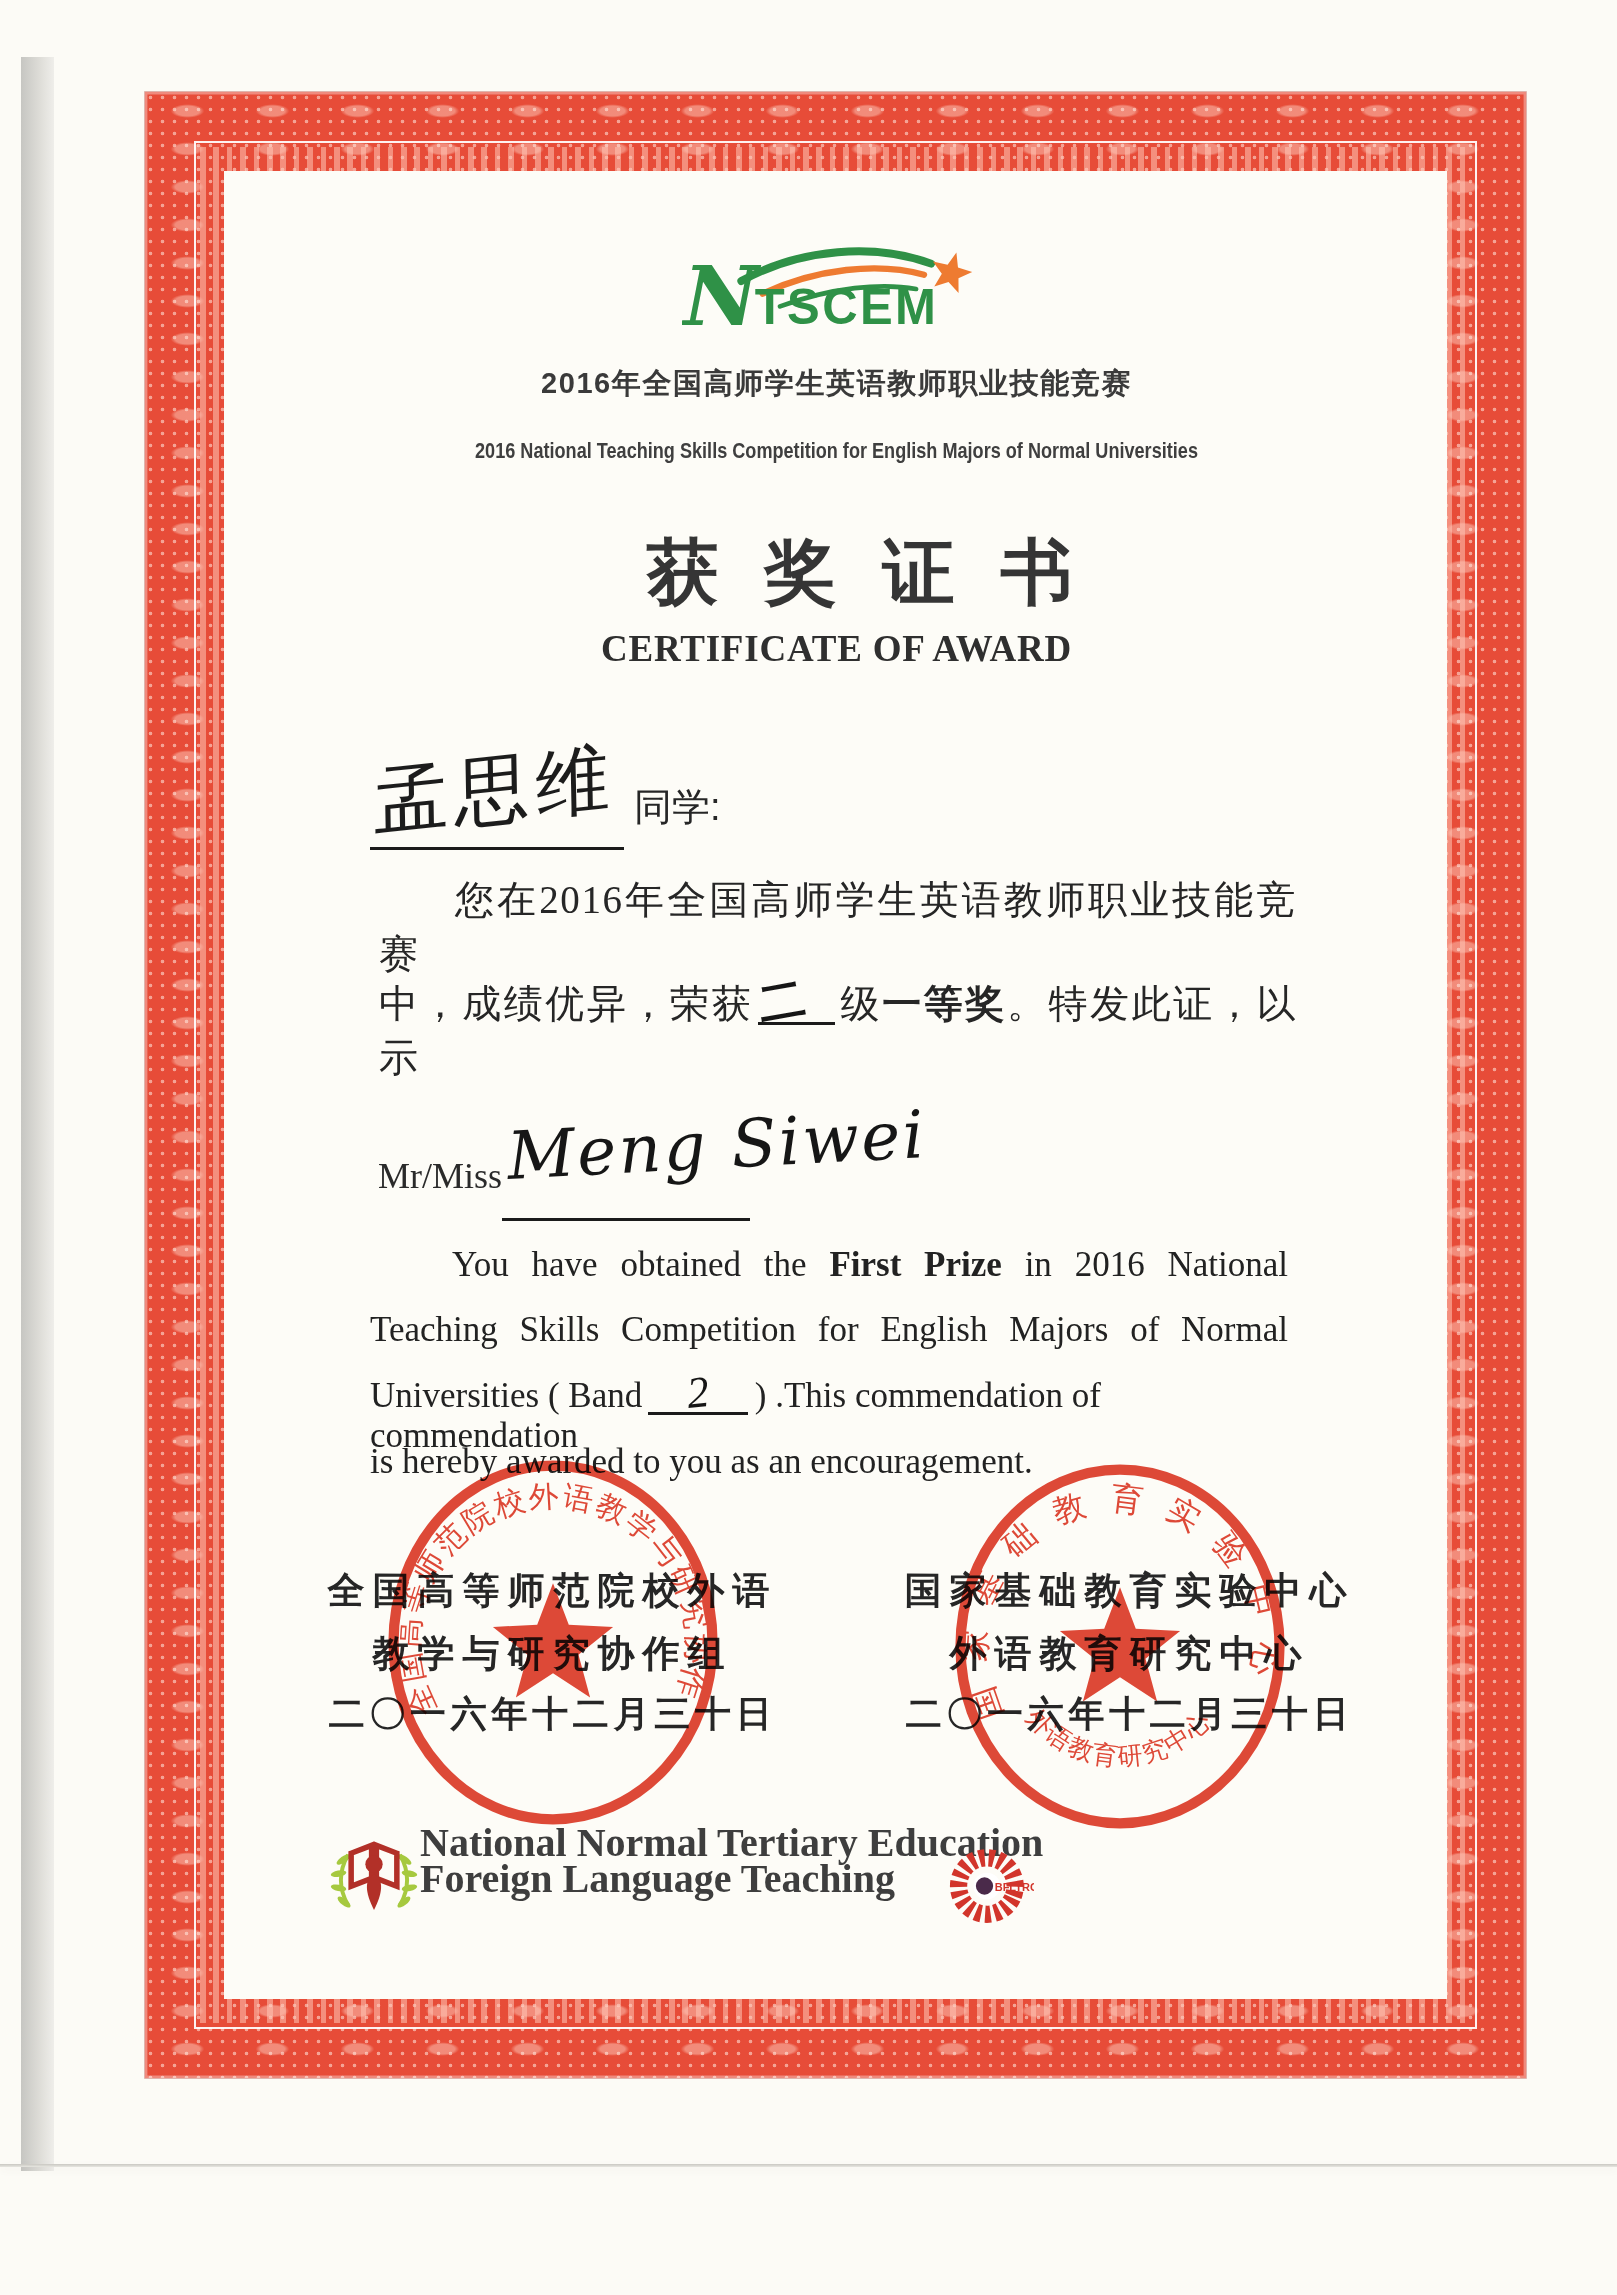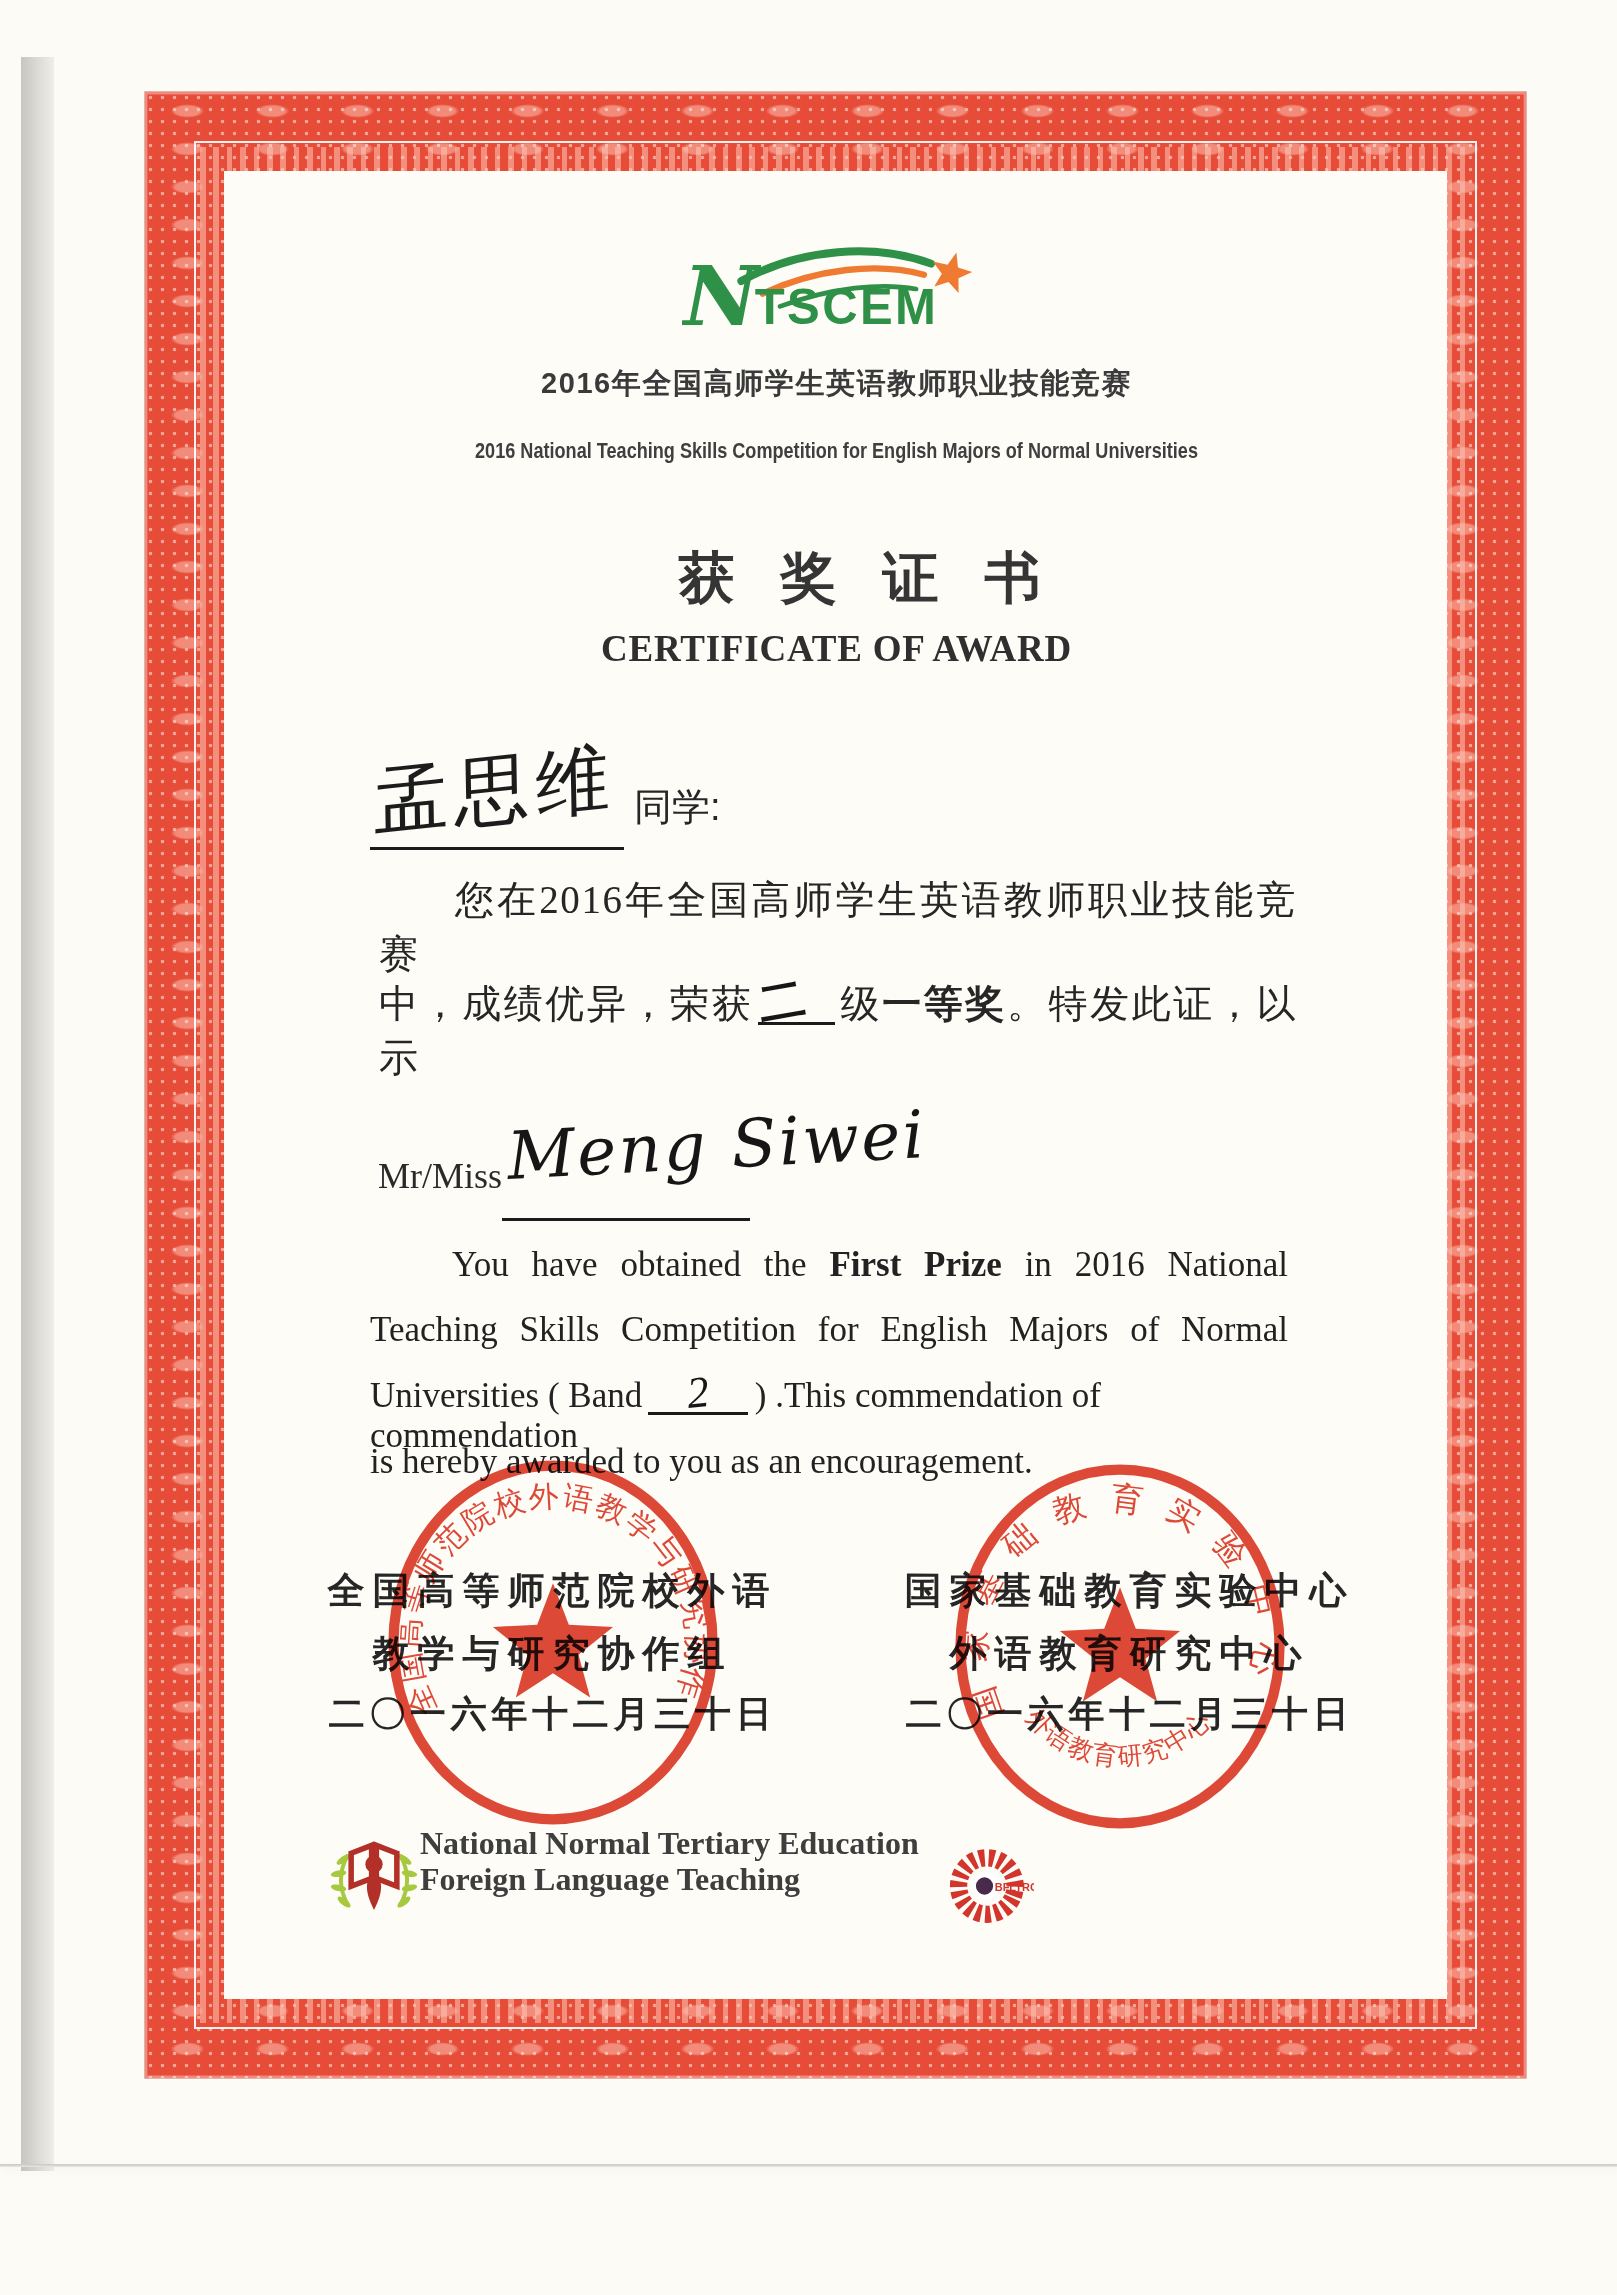--- a/index.html
+++ b/index.html
@@ -27,21 +27,21 @@
   .frame::before{content:"";position:absolute;inset:49px;border:2.4px solid rgba(255,255,255,.93);}
   .frame::after{content:"";position:absolute;inset:55px;
     background:repeating-linear-gradient(90deg, rgba(255,198,182,.55) 0 5.5px, rgba(255,198,182,0) 5.5px 13.4px);}
   .inner-area{position:absolute;left:224px;top:171px;width:1223px;height:1828px;background:#fdfcf7;}
 
   .abs{position:absolute;}
   .ctr{left:226px;width:1221px;text-align:center;}
 
   .title-zh{top:364px;font-size:29px;font-weight:bold;letter-spacing:1.6px;color:#3a3a3a;}
   .title-en{top:439px;font-size:21.3px;font-weight:bold;color:#3f3f3f;transform:scaleX(.85);}
-  .award-zh{top:541px;font-size:56px;font-weight:bold;letter-spacing:46px;padding-left:46px;color:#353535;}
+  .award-zh{top:525px;font-size:72px;font-weight:bold;letter-spacing:46px;padding-left:46px;color:#353535;}
   .award-en{top:627px;font-family:"Liberation Serif","DejaVu Serif",serif;
     font-size:37px;font-weight:bold;letter-spacing:0.8px;color:#2f2f2f;}
 
   .hand-zh{font-size:75px;color:#1c1c1c;transform:rotate(-6deg) skewX(-5deg);letter-spacing:6.3px;}
   .name-zh{left:373px;top:741px;}
   .rule{background:#1b1b1b;height:3.2px;}
   .name-underline{left:370px;top:847px;width:254px;}
   .salutation{left:634px;top:782px;font-size:38px;color:#262626;}
 
   .zh-line{left:379px;width:918px;font-family:"Liberation Serif","DejaVu Serif",serif;
@@ -75,21 +75,21 @@
   .seal-right{left:946px;top:1453px;}
 
   .org-row{width:483px;text-align:center;font-size:37px;font-weight:600;color:#262626;
     font-family:"Liberation Serif","DejaVu Serif",serif;letter-spacing:8px;white-space:nowrap;}
   .org-left{left:311px;}
   .org-right{left:888px;}
   .r1{top:1566px;}
   .r2{top:1629px;}
   .r3{top:1690px;font-size:36px;letter-spacing:4.7px;}
 
-  .foot-text{font-family:"Liberation Serif","DejaVu Serif",serif;font-size:32px;font-weight:bold;
+  .foot-text{font-family:"Liberation Serif","DejaVu Serif",serif;font-size:40px;font-weight:bold;
     color:#3e3e3e;line-height:36px;white-space:nowrap;}
   .foot-left{left:420px;top:1825px;}
   .foot-right{left:1041px;top:1834px;}
   .foot-logo-left{position:absolute;left:324px;top:1828px;width:100px;height:104px;}
   .foot-logo-right{position:absolute;left:946px;top:1841px;width:88px;height:90px;}
   .ntscem{position:absolute;left:682px;top:243px;width:310px;height:103px;}
 </style>
 </head>
 <body>
 

